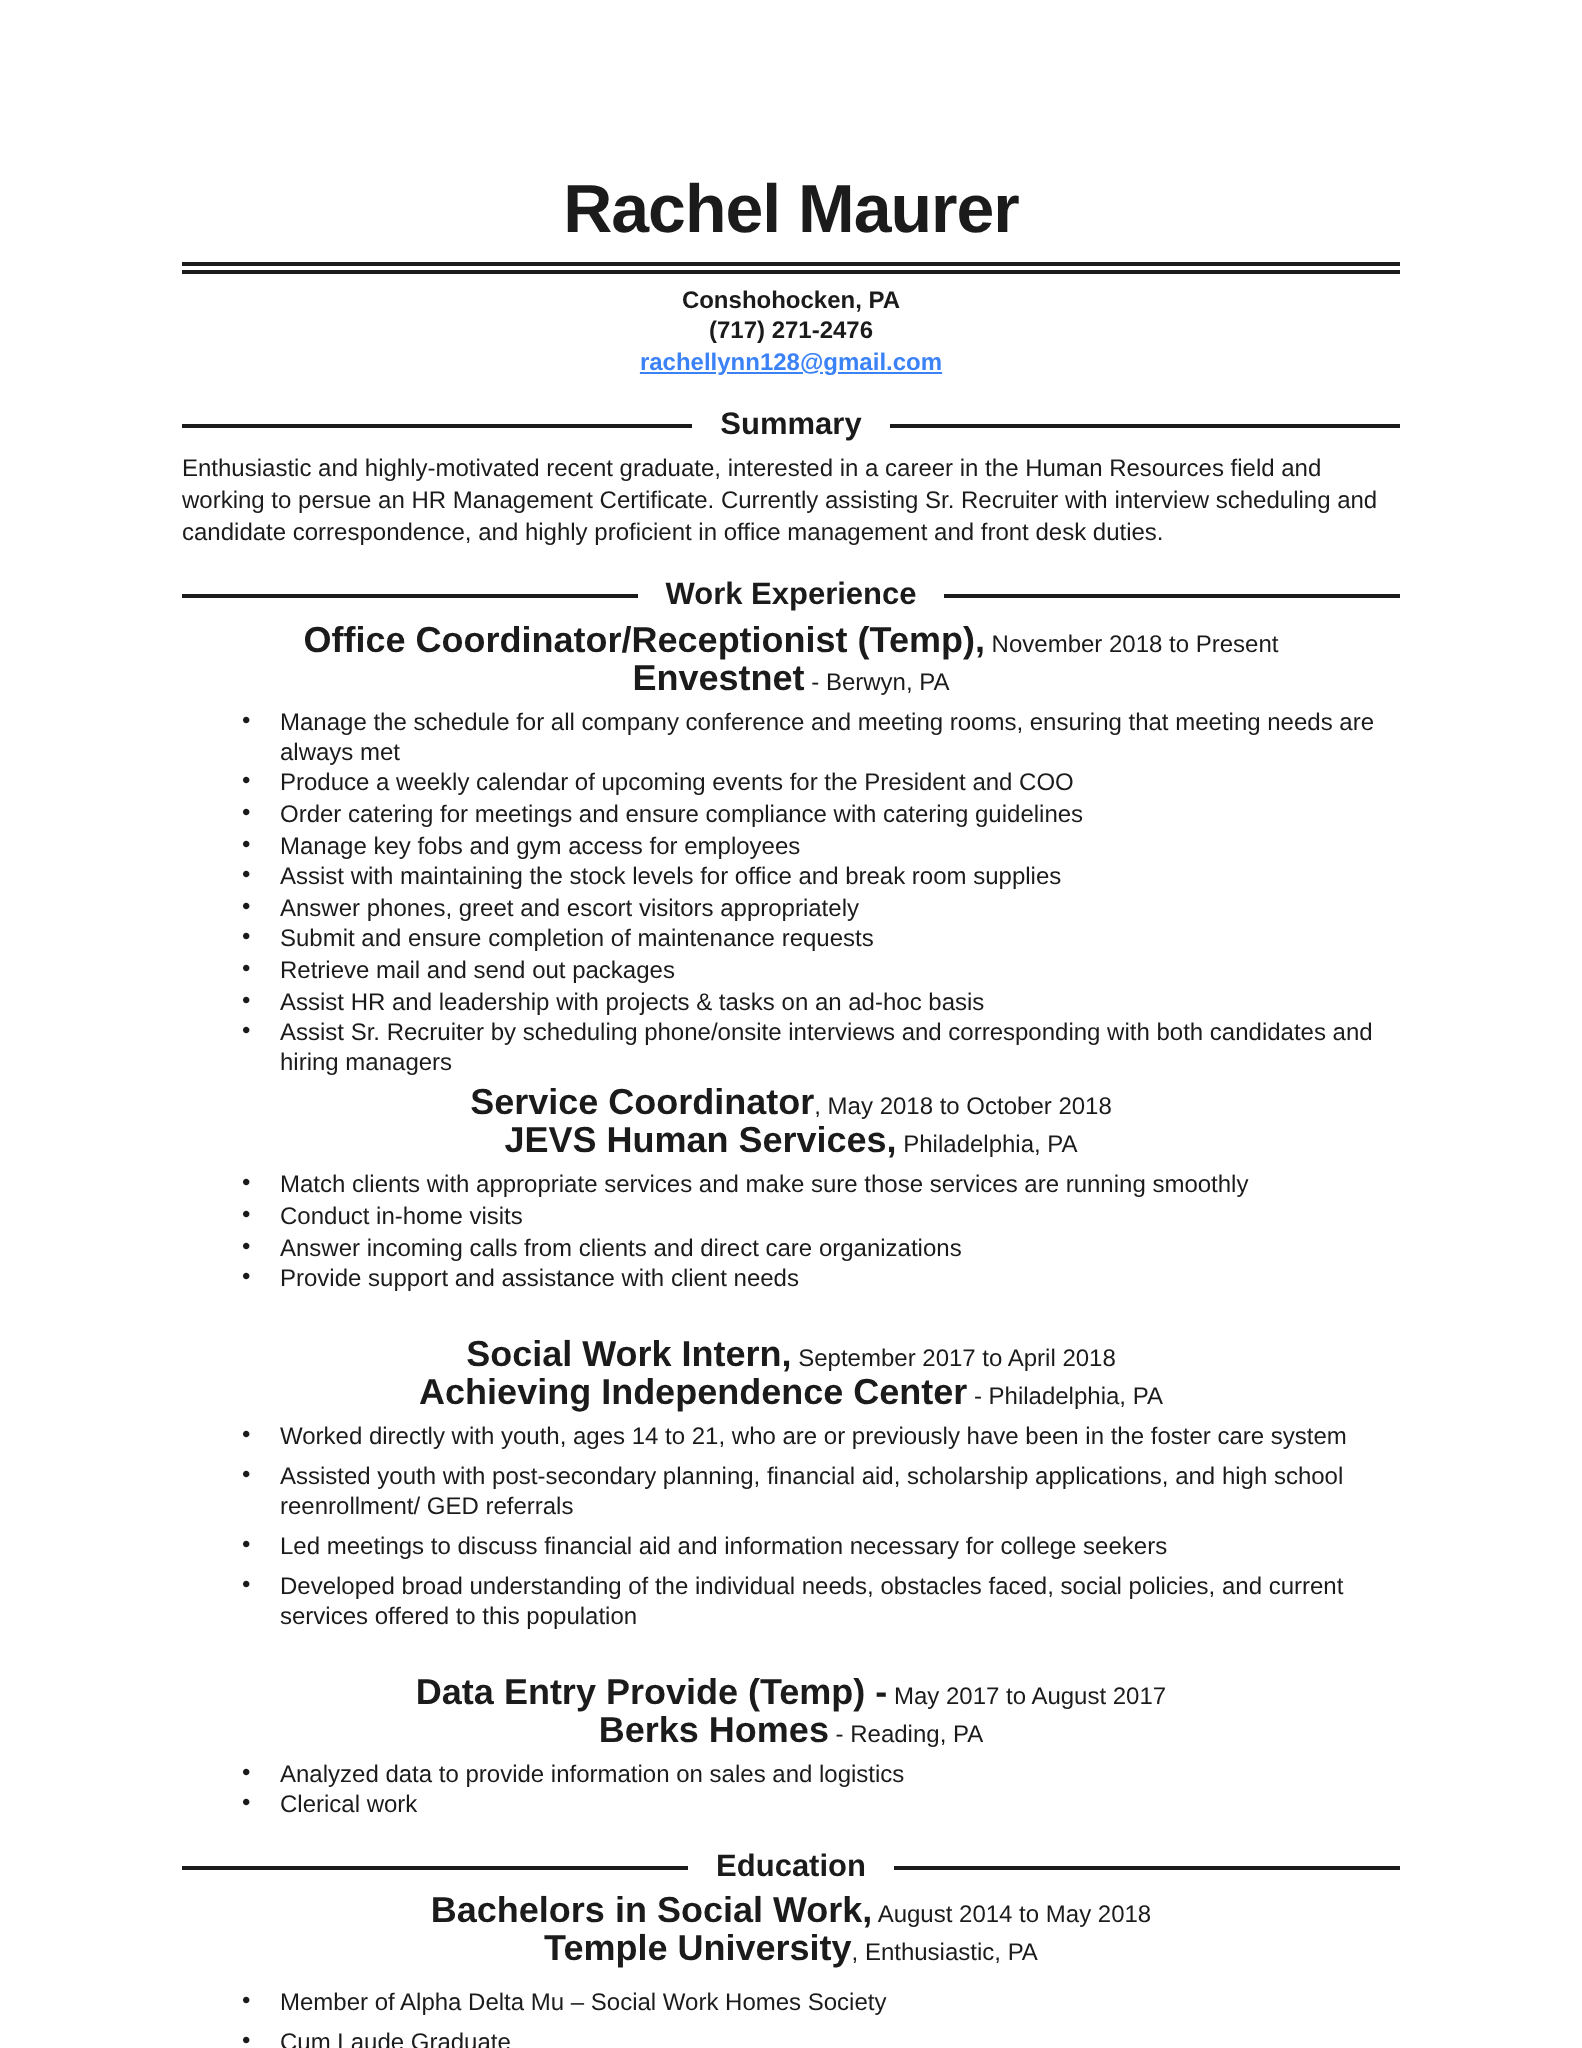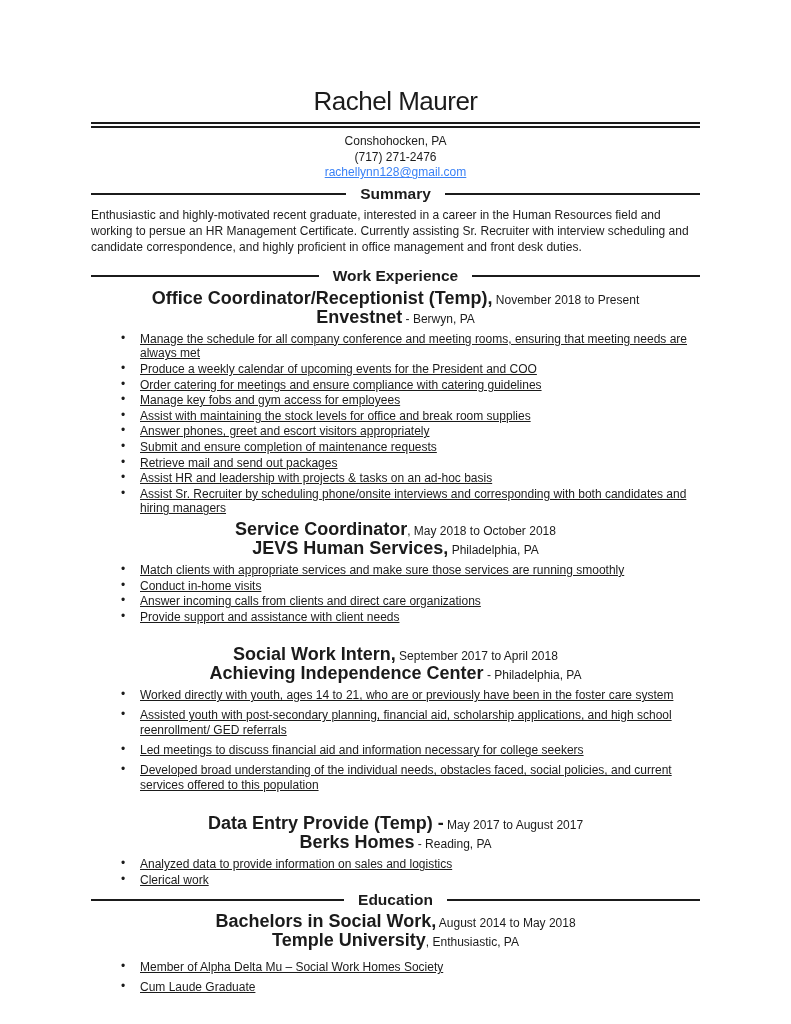--- a/index.html
+++ b/index.html
@@ -3,39 +3,39 @@
 <meta charset="utf-8">
 <style>
   html,body { margin:0; padding:0; background:#e8e8e8; }
   .page {
     width:791px; height:1024px; margin:0 auto; background:#ffffff;
     box-sizing:border-box; padding:88px 91px 20px;
     color:#1b1b1b; font-family:"Liberation Sans", sans-serif; font-size:12px;
     overflow:hidden;
   }
   h1.name {
-    margin:0; text-align:center; font-size:26px; line-height:1.05;
-    letter-spacing:-0.5px; font-weight:normal;
+    margin:0; text-align:center; font-size:34px; line-height:1.05;
+    letter-spacing:-0.5px; font-weight:bold;
   }
   .double-rule {
     margin-top:7px; height:2px;
     border-top:2px solid #1b1b1b; border-bottom:2px solid #1b1b1b;
   }
   .contact { text-align:center; margin-top:6px; line-height:15.5px; }
-  .contact .line { display:block; }
+  .contact .line { display:block;font-weight:bold; }
   .contact a { color:#3b82f6; text-decoration:underline; cursor:pointer; }
-  .heading-row { display:flex; align-items:center; gap:14px; margin-top:4px;text-align:center; }
+  .heading-row { display:flex; align-items:center; gap:14px; margin-top:15px;text-align:center; }
   .heading-row h2 { font-size:15.5px; margin:0; white-space:nowrap; font-weight:bold; }
   .hline { flex:1; height:0; border-top:2px solid #1b1b1b; }
   .summary-text { margin:4px 0 12px; line-height:16px; }
   .centerline { text-align:center; line-height:17px; }
   .job-head { margin-top:5px; }
   .job-gap { margin-top:22px; }
   .bold-lg { font-weight:bold; font-size:18px; }
-  ul.bullets { list-style:none; margin:4px 0 0; padding:0;text-decoration:underline; }
+  ul.bullets { list-style:none; margin:4px 0 0; padding:0; }
   .bullets li { position:relative; padding-left:49px; line-height:14.6px; margin:0 0 1px; }
   .bullets li::before { content:"\2022"; position:absolute; left:30px; top:-1px; }
   .bullets.spaced li { margin-bottom:5px; line-height:15px; }
   .edu-head { margin-top:4px; }
 </style>
 </head>
 <body>
 
 <div class="page">
 

